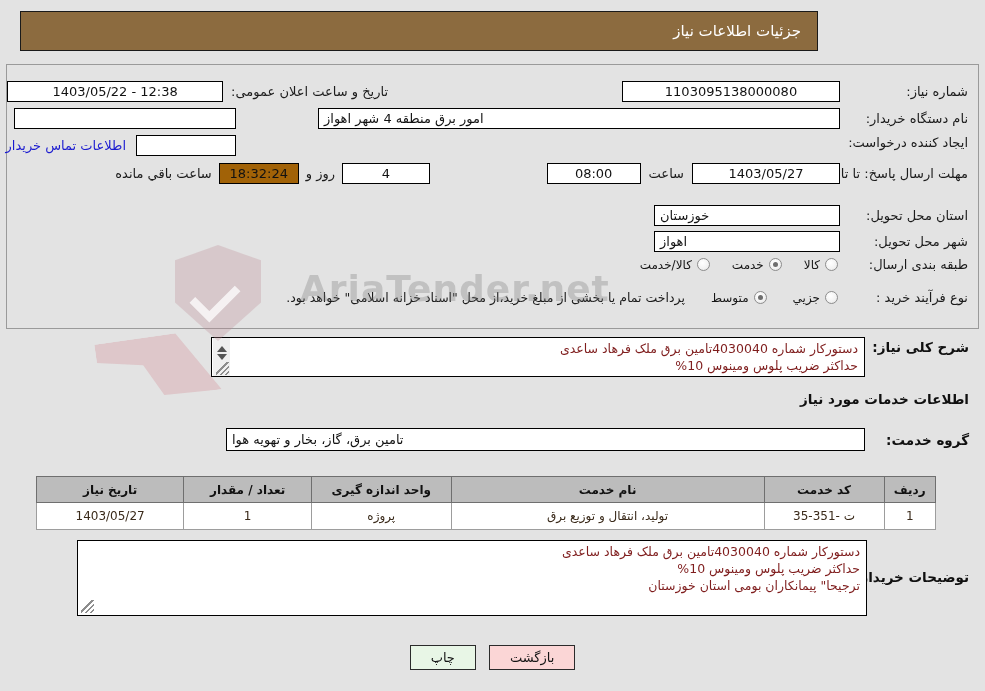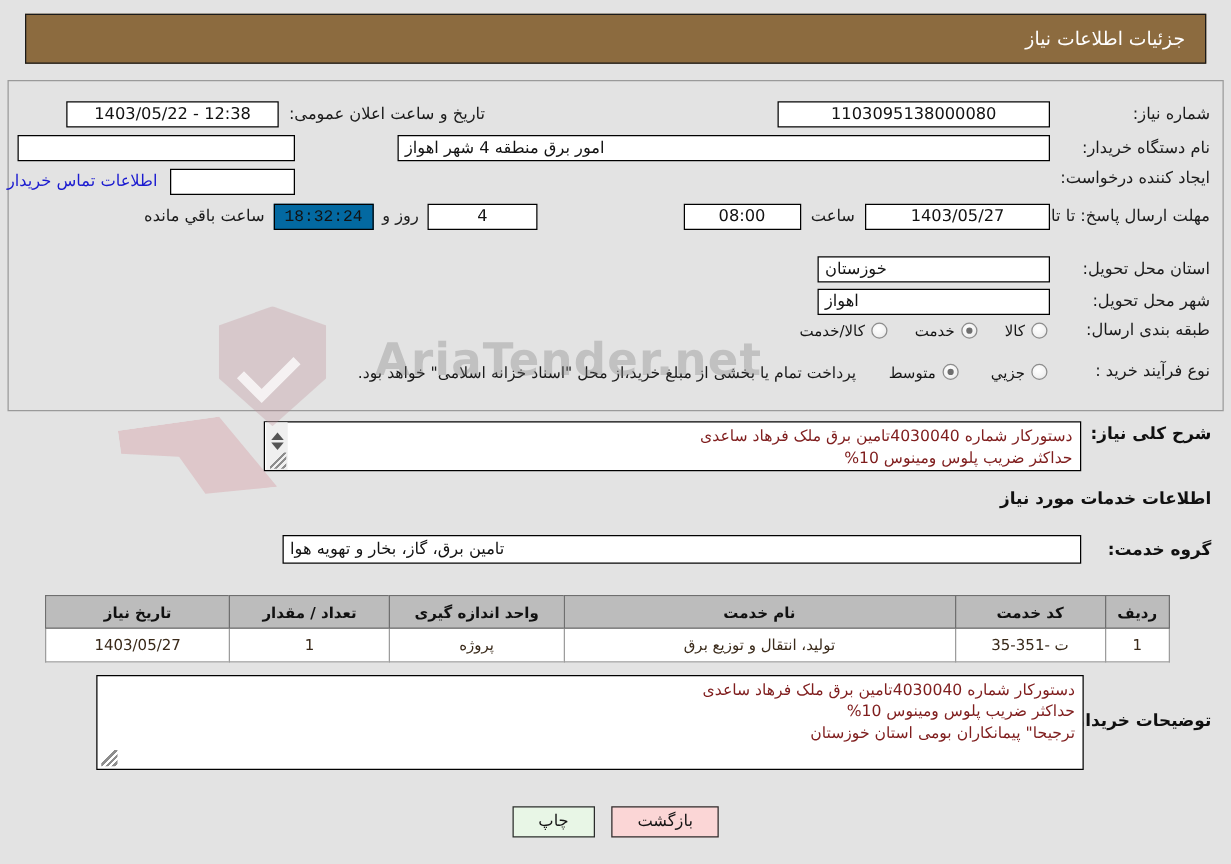--- a/index.html
+++ b/index.html
@@ -62,21 +62,21 @@
     background: rgba(214,160,168,0.42);
     clip-path: polygon(0% 0%, 68% 0%, 100% 100%, 52% 96%, 38% 44%, 0% 30%);
     transform: rotate(-8deg);
   }
 
   
   .titlebar {
     position: absolute;
     left: 20px;
     top: 11px;
-    width: 945px;
+    width: 798px;
     height: 40px;
     background: #8c6b3f;
     border: 1px solid #1a1a1a;
     box-sizing: border-box;
     color: #ffffff;
     font-size: 15px;
     display: flex;
     align-items: center;
     justify-content: flex-start;
     padding-right: 16px;
@@ -118,21 +118,21 @@
     color: #121212;
     display: flex;
     align-items: center;
     padding: 0 5px;
     overflow: hidden;
     white-space: nowrap;
   }
   .fld.ctr { justify-content: center; }
   .fld.rgt { justify-content: flex-end; }
   .fld.num { direction: ltr; justify-content: center; }
-  .fld.yellow { background: #0369a1; font-family: Liberation Mono, monospace; }
+  .fld.yellow { background: #a16207; }
 
   .link {
     color: #1b1bd0;
     font-size: 13px;
     text-decoration: none;
     white-space: nowrap;
     cursor: pointer;
   }
 
   .radio-grp { display: flex; align-items: center; gap: 5px; }
@@ -374,21 +374,21 @@
     </div>
     <div class="radio-grp" style="margin-right:26px;text-align:center;">
       <span class="radio on"></span>
       <span class="radio-lbl">متوسط</span>
     </div>
     <div class="note" style="margin-right:26px;">پرداخت تمام یا بخشی از مبلغ خرید،از محل "اسناد خزانه اسلامی" خواهد بود.</div>
   </div>
 
   <div class="row" style="right:590px; top:16px;">
     <div class="lbl">تاریخ و ساعت اعلان عمومی:</div>
-    <div class="fld ctr num" style="width:170px; margin-right:8px;">1403/05/22 - 12:38</div>
+    <div class="fld ctr num" style="width:216px; margin-right:8px;">1403/05/22 - 12:38</div>
   </div>
 
   <div class="row" style="right:742px; top:43px;">
     <div class="fld" style="width:222px;"></div>
   </div>
 
   <div class="row" style="right:742px; top:70px;">
     <div class="fld" style="width:100px;"></div>
     <a class="link" style="margin-right:10px;" href="#">اطلاعات تماس خریدار</a>
   </div>

